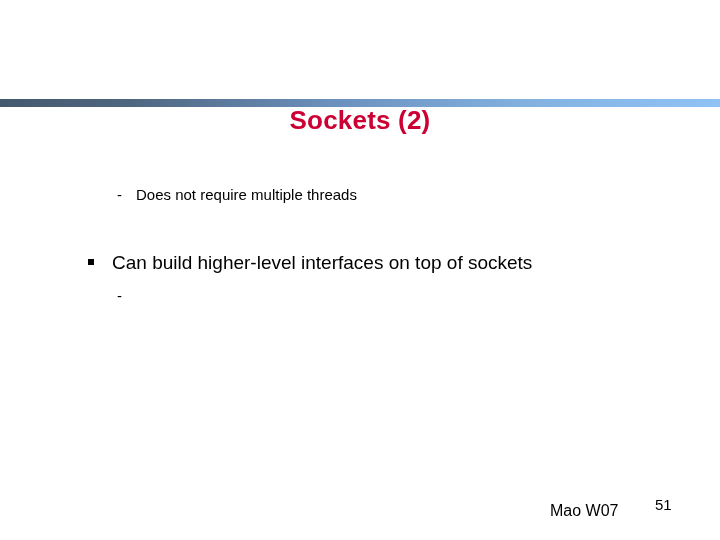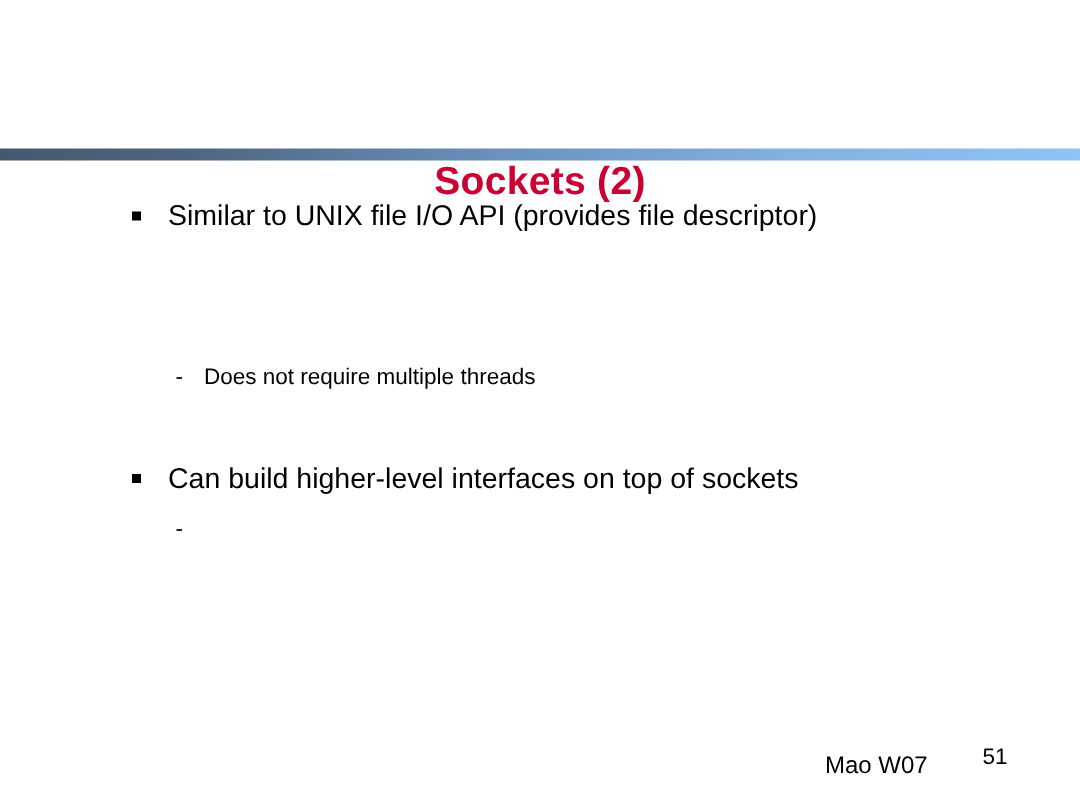--- a/index.html
+++ b/index.html
@@ -83,21 +83,20 @@
   .bullet-l2 .marker {
     position: absolute;
     left: 117px;
     top: 0px;
     font-size: 15px;
     line-height: 22px;
     color: #000000;
   }
   .bullet-l2 .txt {
     display: block;
-    margin-top: 32px;
   }
 
   .gap-lg { height: 42px; }
   .gap-md { height: 10px; }
   .gap-xl { height: 44px; }
 
   
   .footer {
     position: absolute;
     left: 0;
@@ -127,24 +126,20 @@
 <body>
 
 <div class="slide">
 
   <div class="slide-title">Sockets (2)</div>
 
   <div class="title-rule"></div>
 
   <div class="body-area">
 
-    <div class="bullet-l1">
-      <span class="marker"></span>
-      <span class="txt">Similar to UNIX file I/O API (provides file descriptor)</span>
-    </div>
 
     <div class="gap-lg"></div>
 
 
     <div class="gap-md"></div>
 
     <div class="bullet-l2">
       <span class="marker">-</span>
       <span class="txt">Does not require multiple threads</span>
     </div>

